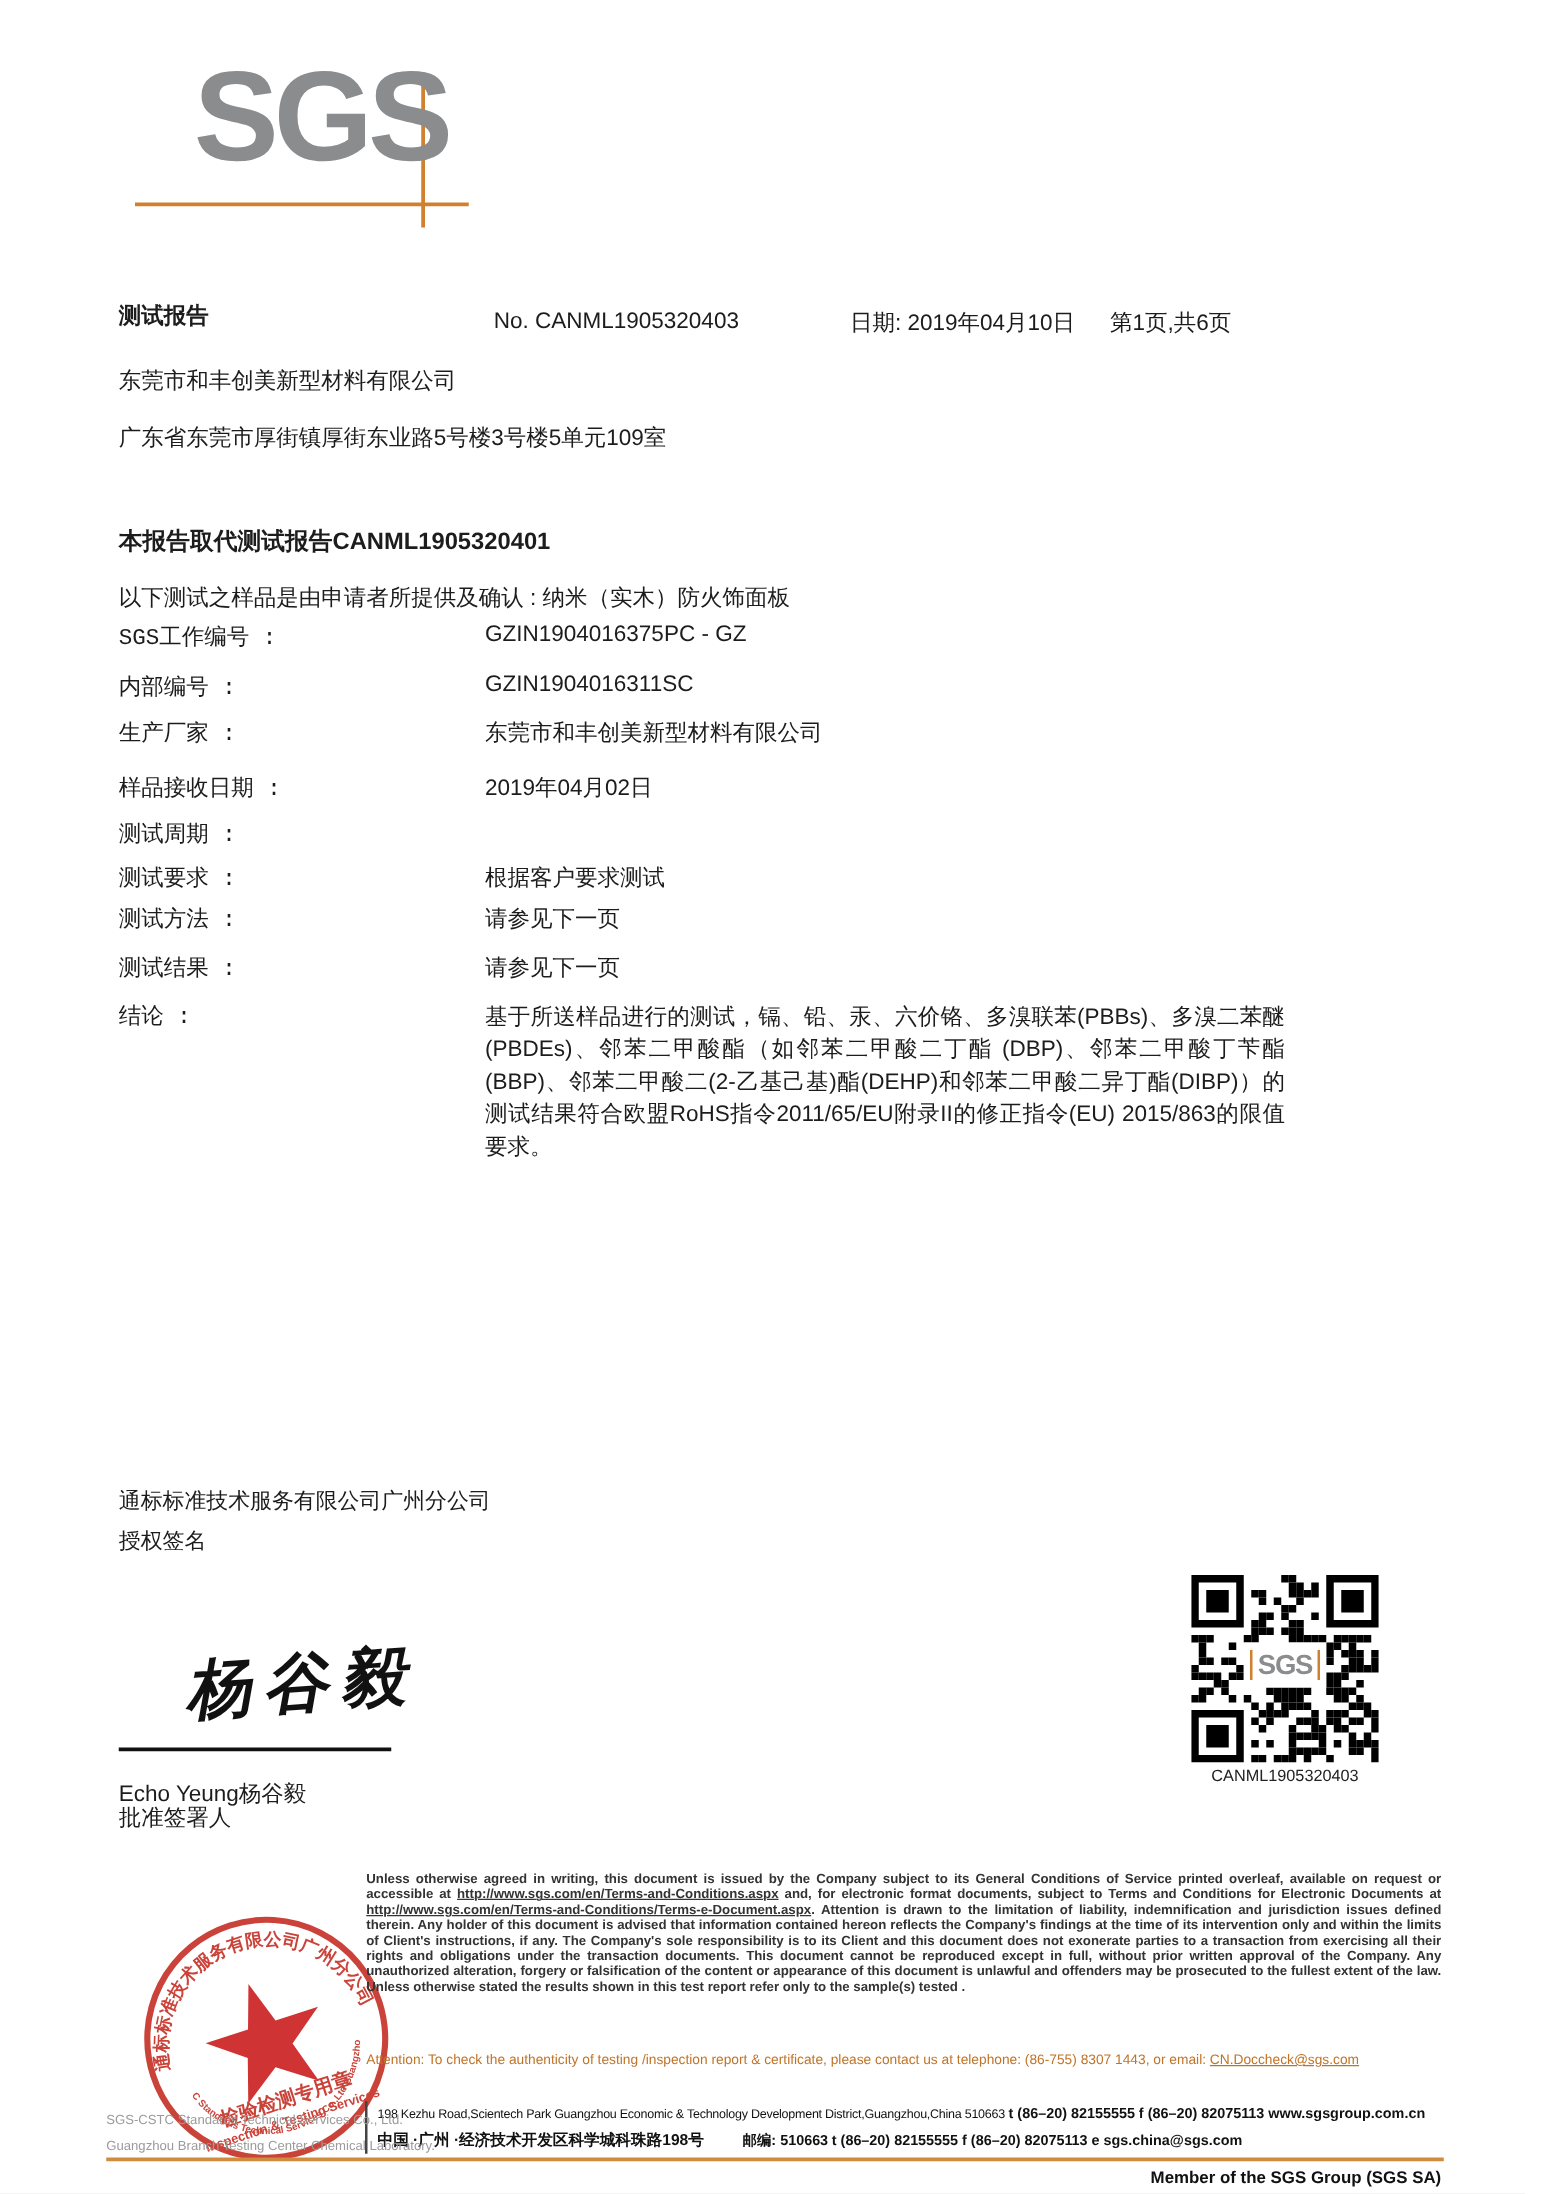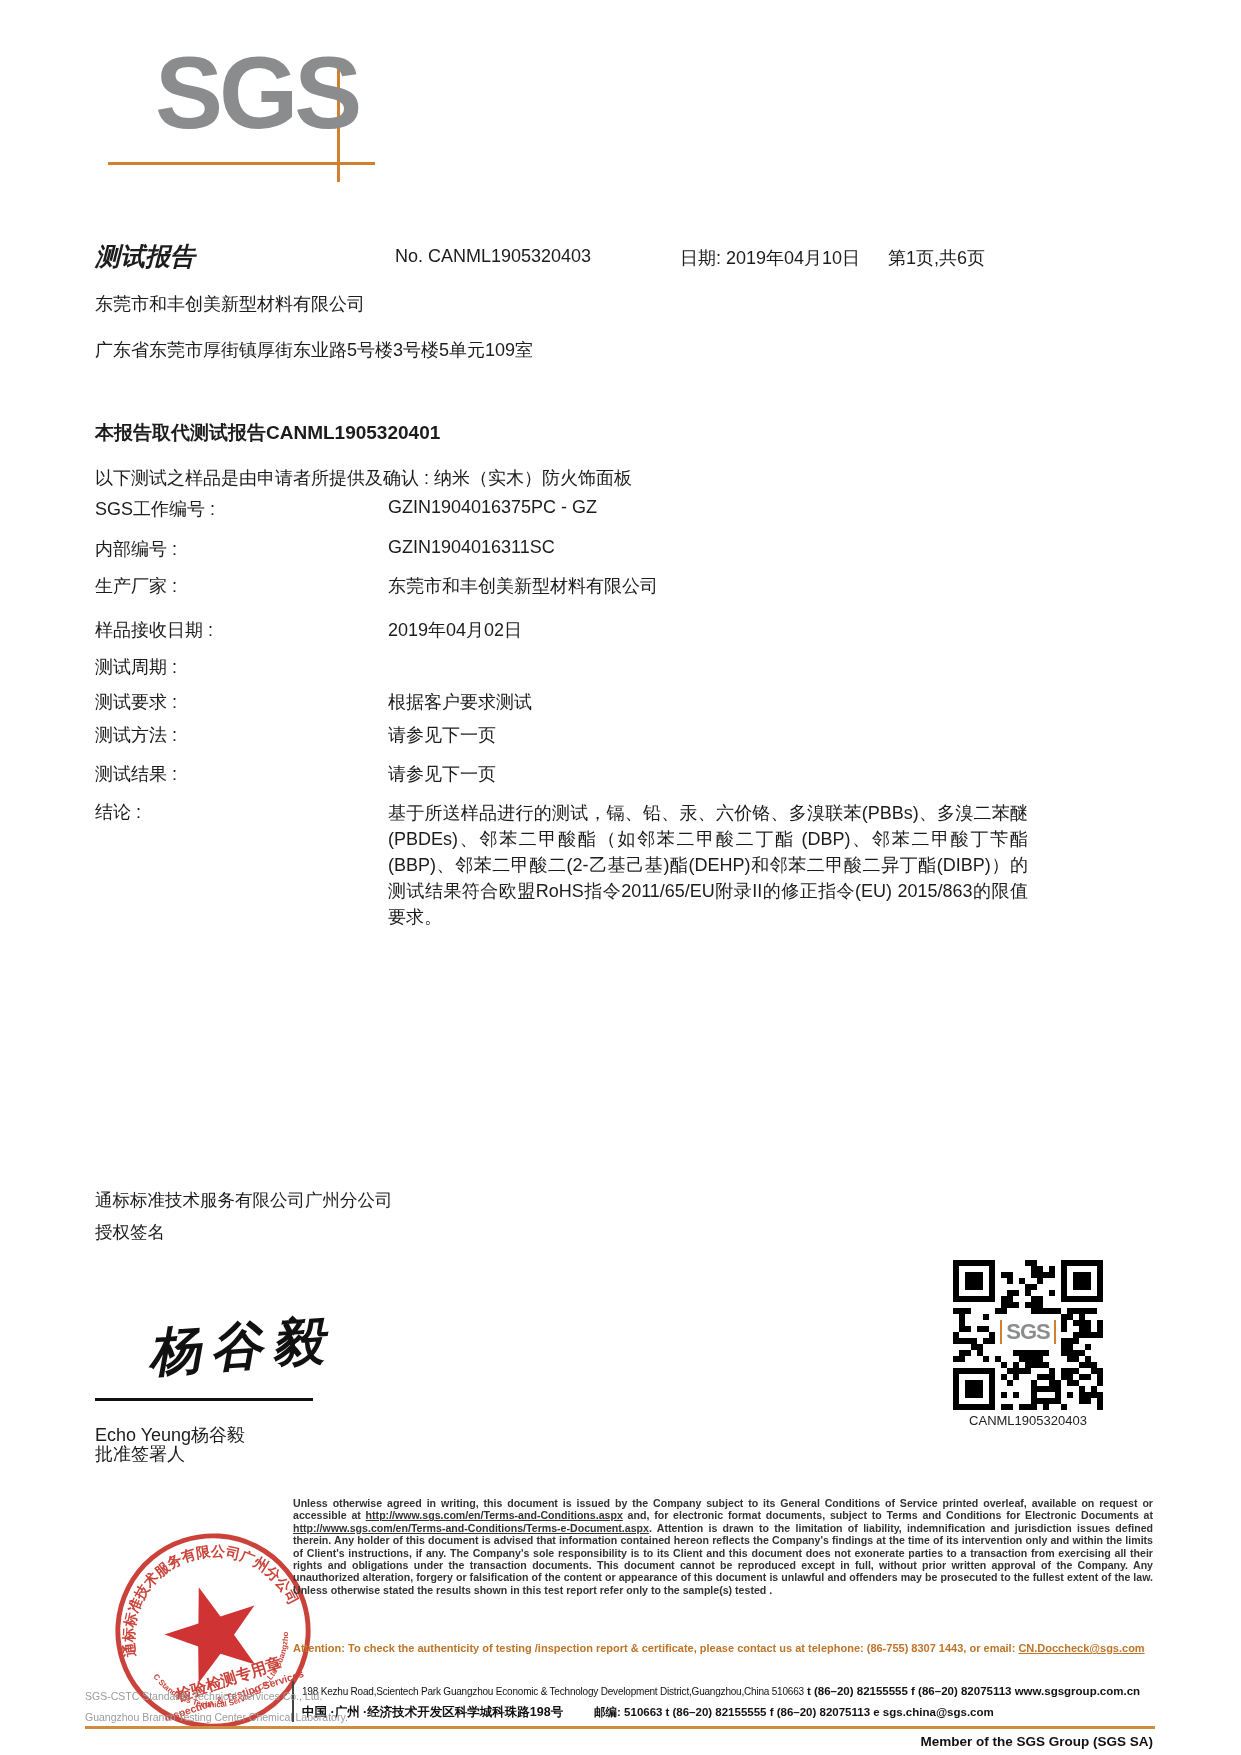--- a/index.html
+++ b/index.html
@@ -18,33 +18,33 @@
     position:absolute;left:60px;top:0px;
     font-size:102px;font-weight:bold;letter-spacing:-4px;
     color:#8a8c8e;line-height:1;
     font-family:"Liberation Sans","DejaVu Sans",sans-serif;
   }
   .logo-hline{position:absolute;left:13px;top:120px;width:267px;height:3px;background:#d4username;background:#d0問題;}
   .logo-hline, .logo-vline{background:#d0812f;}
   .logo-hline{position:absolute;left:13px;top:120px;width:267px;height:3px;}
   .logo-vline{position:absolute;left:242px;top:16px;width:3px;height:124px;}
   
-  .title{position:absolute;left:95px;top:240px;font-size:25px;font-weight:bold;font-style:italic;}
+  .title{position:absolute;left:95px;top:240px;font-size:18px;font-weight:bold;}
   .report-no{position:absolute;left:395px;top:246px;font-size:18px;}
   .date{position:absolute;left:680px;top:246px;font-size:18px;}
   .pageinfo{position:absolute;left:888px;top:246px;font-size:18px;}
   
   .company-line{position:absolute;left:95px;top:292px;font-size:18px;}
   .address-line{position:absolute;left:95px;top:338px;font-size:18px;}
   
   .replace-line{position:absolute;left:95px;top:420px;font-size:19px;font-weight:bold;}
   .sample-line{position:absolute;left:95px;top:454px;font-size:18px;margin-top:12px;}
   
   .field-row{position:absolute;left:95px;width:1050px;display:flex;font-size:18px;}
-  .field-label{width:250px;flex:0 0 250px;}
+  .field-label{width:250px;flex:0 0 250px;font-family:Liberation Mono, monospace;}
   .field-value{flex:1;padding-left:43px;}
   
   .conclusion-row{position:absolute;left:95px;top:800px;width:1050px;display:flex;font-size:18px;}
   .conclusion-text{flex:1;padding-left:43px;max-width:640px;line-height:26px;text-align:justify;}
   
   .sign-company{position:absolute;left:95px;top:1188px;font-size:17.5px;}
   .sign-label{position:absolute;left:95px;top:1220px;font-size:17.5px;}
   .handwriting{
     position:absolute;left:148px;top:1312px;
     font-family:"DejaVu Serif","Liberation Serif",serif;
@@ -70,21 +70,21 @@
   .qr-caption{margin-top:3px;text-align:center;font-size:13px;color:#222;}
   
   .disclaimer{
     position:absolute;left:293px;top:1497px;width:860px;
     font-size:10.6px;line-height:12.4px;color:#333;
     text-align:justify;font-weight:bold;
   }
   .disclaimer .u{text-decoration:underline;}
   .attention{
     position:absolute;left:293px;top:1642px;width:860px;
-    font-size:11px;line-height:13.5px;font-weight:bold;color:#bf7428;
+    font-size:11px;line-height:13.5px;font-weight:normal;color:#bf7428;
   }
   .attention .u{text-decoration:underline;}
   .addr-block{
     position:absolute;left:292px;top:1681px;width:862px;
     border-left:2px solid #444;padding-left:8px;
     font-size:10.6px;color:#111;
   }
   .addr-row{white-space:nowrap;line-height:20px;}
   .addr-en{font-size:10px;letter-spacing:-0.2px;}
   .addr-cn{font-size:12.5px;font-weight:bold;}

